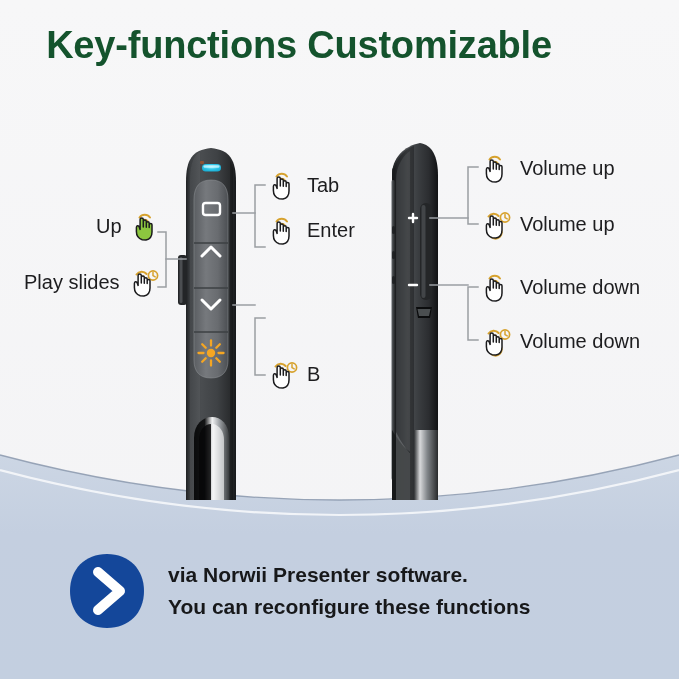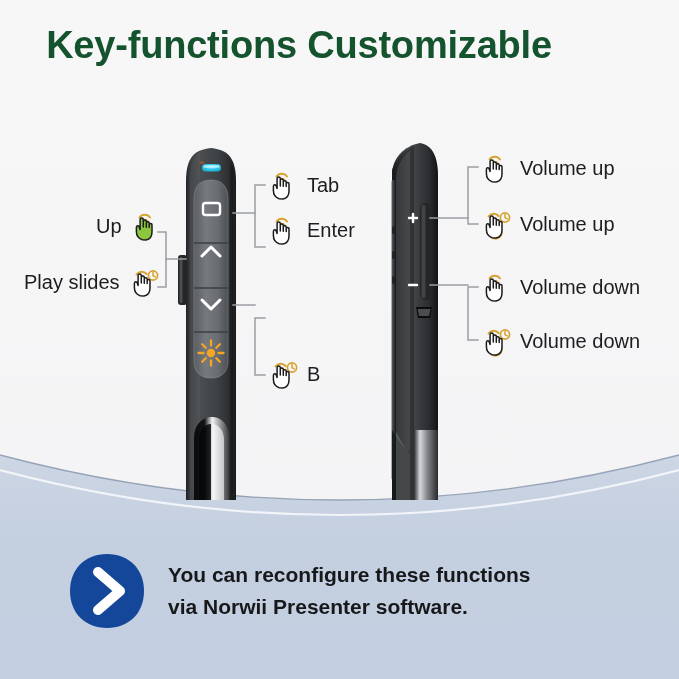--- a/index.html
+++ b/index.html
@@ -423,18 +423,18 @@
     <span class="lbl">Volume down</span>
   </div>
 
   <div class="banner">
     <svg class="banner-icon" viewBox="0 0 78 78">
       <path d="M39,2 C61,2 76,17 76,39 C76,61 61,76 39,76
                C17,76 2,61 2,39 C2,17 17,2 39,2 Z" fill="#14479a"></path>
       <polyline points="30,20 52,39 30,58" fill="none" stroke="#ffffff" stroke-width="10" stroke-linecap="round" stroke-linejoin="round"></polyline>
     </svg>
     <div class="banner-text">
+      <div>via Norwii Presenter software.</div>
       <div>You can reconfigure these functions</div>
-      <div>via Norwii Presenter software.</div>
     </div>
   </div>
 
 </div>
 
 </body></html>

